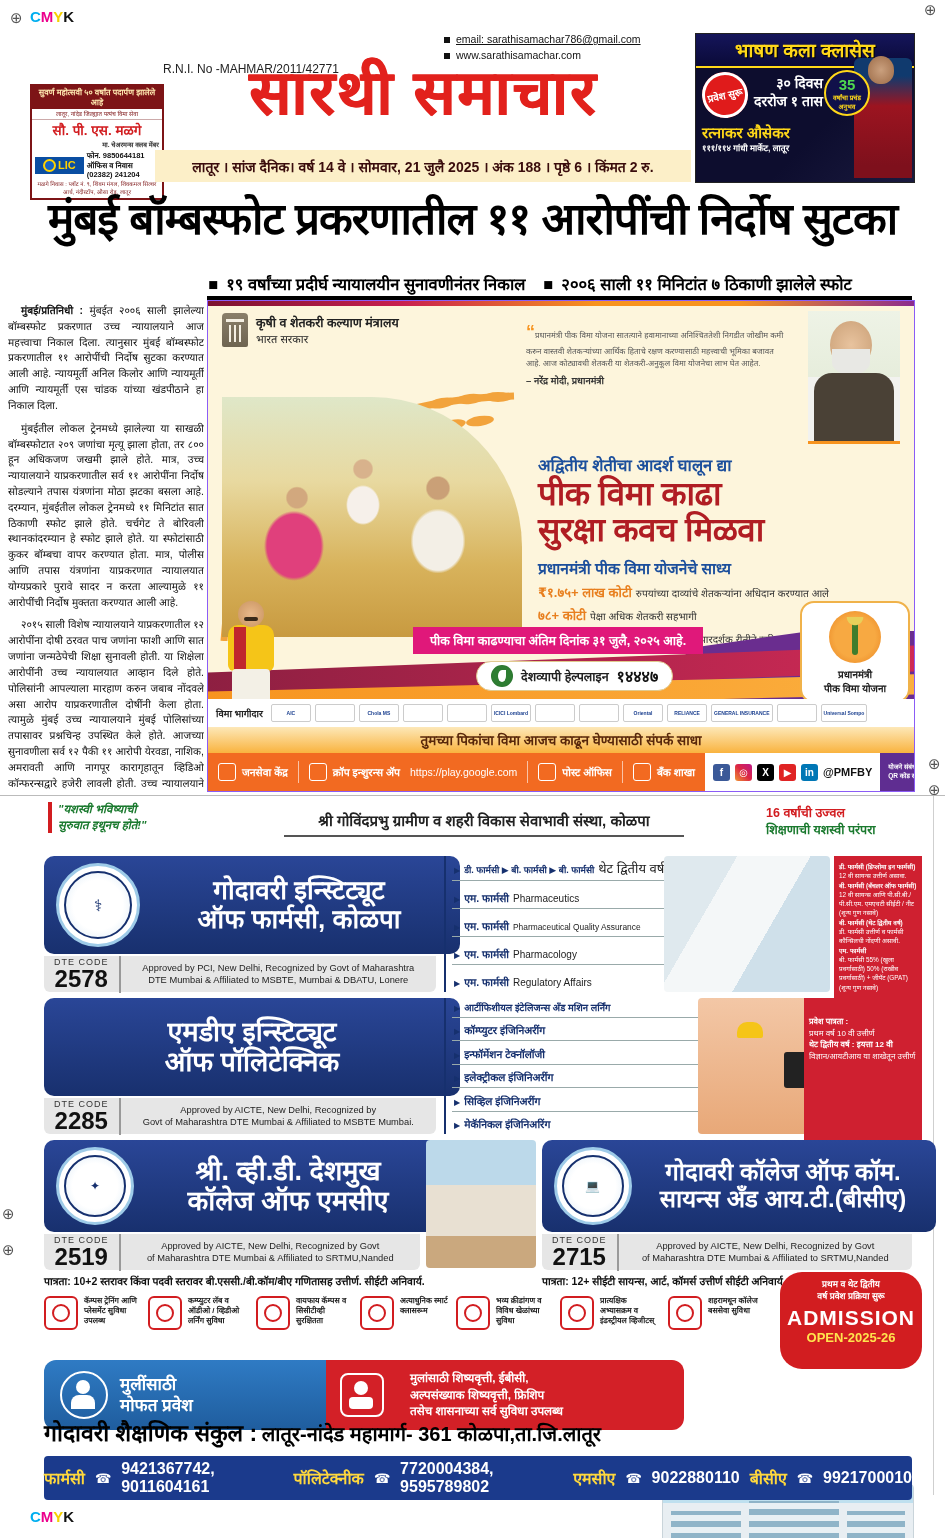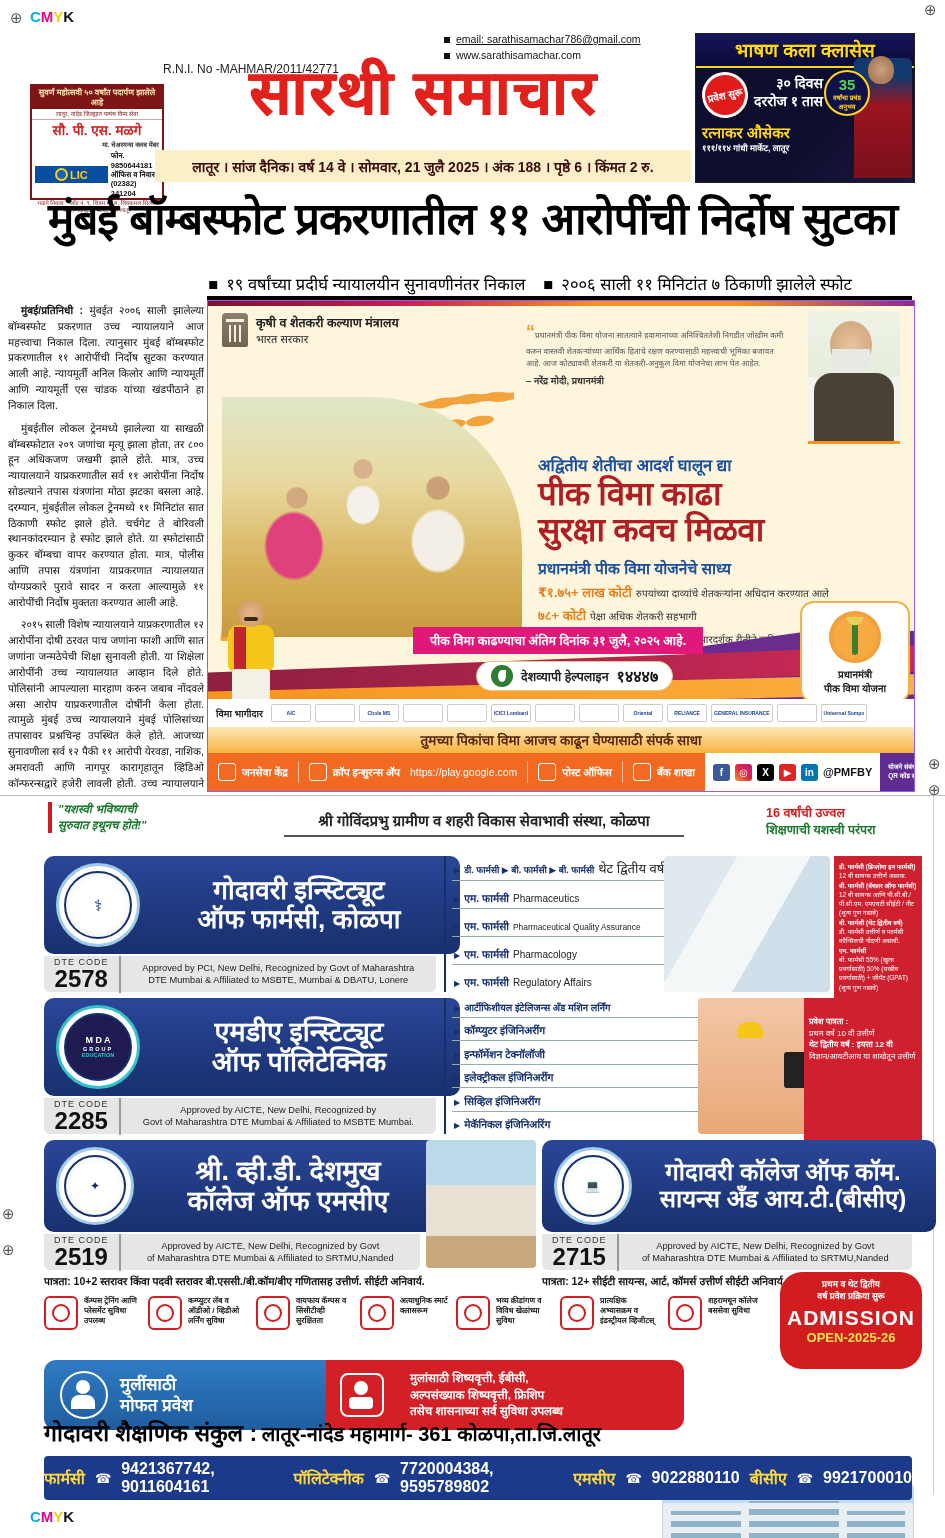--- a/index.html
+++ b/index.html
@@ -10,21 +10,21 @@
   
   .cmyk{font-weight:bold;font-size:15px;letter-spacing:0px;}
   .cmyk .c{color:#00aeef}.cmyk .m{color:#ec008c}.cmyk .y{color:#f5d000}.cmyk .k{color:#111}
   
   .lic{border:2px solid #7d1416;width:130px;height:112px;background:#fff;font-size:7px;}
   .lic .banner{background:#7d1416;color:#ffe9b0;font-weight:bold;text-align:center;font-size:8px;padding:2px 1px;line-height:1.2;}
   .lic .sub{color:#7d1416;text-align:center;font-size:6px;padding:1px 0;border-bottom:1px solid #caa;}
   .lic .agent{color:#d21d20;font-weight:bold;font-size:13.5px;text-align:center;padding:1px 0;}
   .lic .desig{color:#333;font-size:6.5px;text-align:right;padding:0 3px 2px 0;font-weight:bold;}
   .lic .licrow{display:flex;align-items:center;gap:3px;padding:0 3px;}
-  .lic .liclogo{background:#0a4ea2;color:#ffd200;font-weight:bold;font-size:11px;padding:2px 20px;display:flex;align-items:center;gap:2px;}
+  .lic .liclogo{background:#0a4ea2;color:#ffd200;font-weight:bold;font-size:11px;padding:2px 8px;display:flex;align-items:center;gap:2px;}
   .lic .liclogo .ring{width:9px;height:9px;border:2px solid #ffd200;border-radius:50%;background:#1464c8;}
   .lic .phone{font-size:7.5px;font-weight:bold;line-height:1.25;}
   .lic .addr{color:#7d1416;font-size:5.8px;text-align:center;line-height:1.25;padding:2px 2px;}
   
   .classes{width:218px;height:148px;background:linear-gradient(135deg,#0d0d2e 60%,#1a1a3e);border:1px solid #222;overflow:hidden;}
   .classes .title{background:linear-gradient(#15155a,#0a0a38);color:#ffd819;font-weight:900;font-size:19px;text-align:center;padding:3px 0;border-bottom:2px solid #ffd819;text-shadow:1px 1px 0 #000;}
   .classes .burst{position:absolute;left:6px;top:38px;width:46px;height:46px;background:#e01b1b;border-radius:50%;color:#fff;font-weight:900;font-size:10px;display:flex;align-items:center;justify-content:center;text-align:center;box-shadow:0 0 0 3px #fff inset;transform:rotate(-12deg);}
   .classes .days{position:absolute;left:58px;top:40px;color:#fff;font-weight:bold;font-size:14px;line-height:1.3;text-align:right;}
   .classes .badge{position:absolute;left:128px;top:36px;width:42px;height:42px;border-radius:50%;background:#10104a;border:2px solid #ffd819;color:#ffd819;font-size:6.5px;font-weight:bold;text-align:center;display:flex;flex-direction:column;justify-content:center;}
   .classes .badge b{font-size:15px;color:#4fd84f;}
@@ -34,21 +34,21 @@
   .classes .caddr{position:absolute;left:6px;top:108px;color:#fff;font-size:8.5px;font-weight:bold;}
   .classes .mob{position:absolute;left:6px;top:120px;color:#fff;font-weight:900;font-size:20px;margin-top:43px;}
   
   .rni{font-size:12px;color:#222;margin-top:16px;}
   .contact{font-size:10.5px;color:#111;line-height:1.5;}
   .contact .sq{display:inline-block;width:6px;height:6px;background:#111;margin-right:6px;}
   .masthead{color:#e2211c;font-weight:900;font-size:62px;text-align:center;letter-spacing:2px;line-height:1;text-shadow:1px 0 0 #e2211c;}
   .dateline{background:#fcefc8;color:#3a0c0c;font-weight:bold;font-size:14px;text-align:center;padding:7px 4px 6px;}
   
   .headline{font-size:44px;font-weight:900;color:#000;text-align:center;letter-spacing:-1px;line-height:1.15;}
-  .subheads{display:flex;justify-content:center;gap:18px;font-size:16.5px;font-weight:normal;color:#000;}
+  .subheads{display:flex;justify-content:center;gap:18px;font-size:16.5px;font-weight:bold;color:#000;}
   .subheads .sq{color:#000;margin-right:8px;}
   .blackrule{background:#000;height:4px;}
   
   .article{font-size:10.4px;line-height:1.52;text-align:justify;color:#101010;}
   .article p{margin:0 0 7px;text-indent:13px;}
   .article .leadin{font-weight:bold;}
   
   .pmfby{background:#fdf5dc;overflow:hidden;border:1px solid #8b5cf6;}
   .pm-topstrip{height:5px;background:linear-gradient(90deg,#7c1230,#c81f4f,#f7931e 55%,#f7931e 75%,#8b2a8e);}
   .pm-ministry{display:flex;gap:8px;align-items:center;}
@@ -457,27 +457,20 @@
     <div>12 वी सायन्स उत्तीर्ण असावा.</div>
     <div class="h">बी. फार्मसी (बॅचलर ऑफ फार्मसी)</div>
     <div>12 वी सायन्स आणि पी.सी.बी./पी.सी.एम. एमएचटी सीईटी / नीट (शून्य गुण नसावे)</div>
     <div class="h">बी. फार्मसी (थेट द्वितीय वर्ष)</div>
     <div>डी. फार्मसी उत्तीर्ण व फार्मसी कौन्सिलची नोंदणी असावी.</div>
     <div class="h">एम. फार्मसी</div>
     <div>बी. फार्मसी 55% (खुला प्रवर्गासाठी) 50% (राखीव प्रवर्गासाठी) + जीपॅट (GPAT) (शून्य गुण नसावे)</div>
   </div>
 
   <div class="bluecard abs" style="left:0;top:198px;width:392px;height:98px;">
-    <span class="logo" style="width:78px;height:78px;border-color:#35c2c9;">
-      <span class="inner" style="width:64px;height:64px;background:#1d1b4f;color:#fff;font-size:9px;line-height:1.2;flex-direction:column;display:flex;">
-        <b>M D A</b>
-        <span style="font-size:5.5px;letter-spacing:2px;">GROUP</span>
-        <span style="font-size:5.5px;color:#35c2c9;">EDUCATION</span>
-      </span>
-    </span>
     <span class="cname" style="font-size:27px;">
       <div>एमडीए इन्स्टिट्यूट</div>
       <div>ऑफ पॉलिटेक्निक</div>
     </span>
   </div>
   <div class="graybar abs" style="left:0;top:298px;width:392px;height:36px;">
     <span class="dte">
         <span class="lb">DTE CODE</span>
         <span class="cd">2285</span>
       </span>

